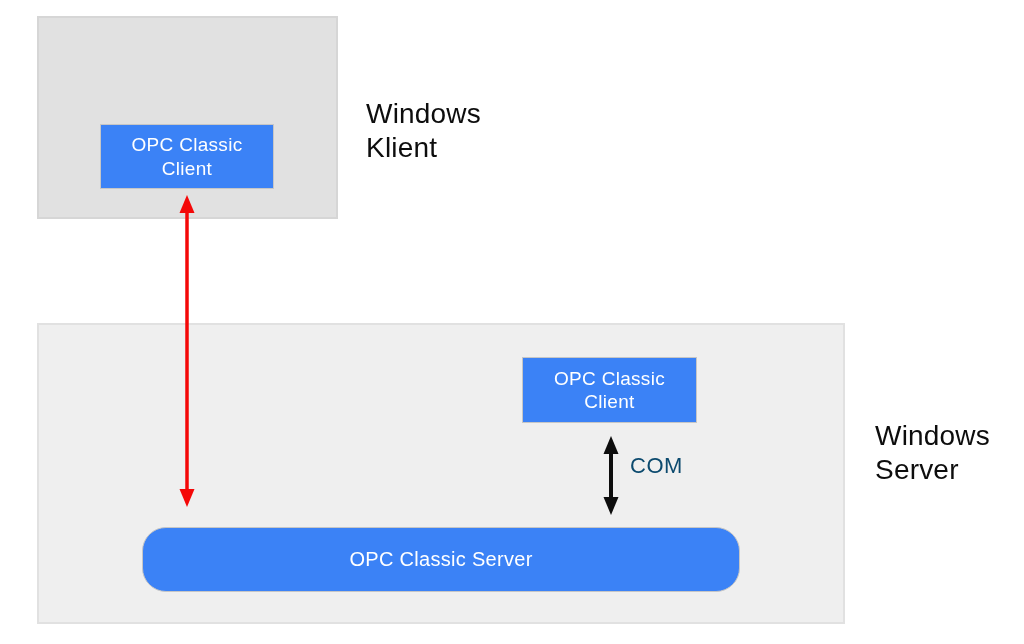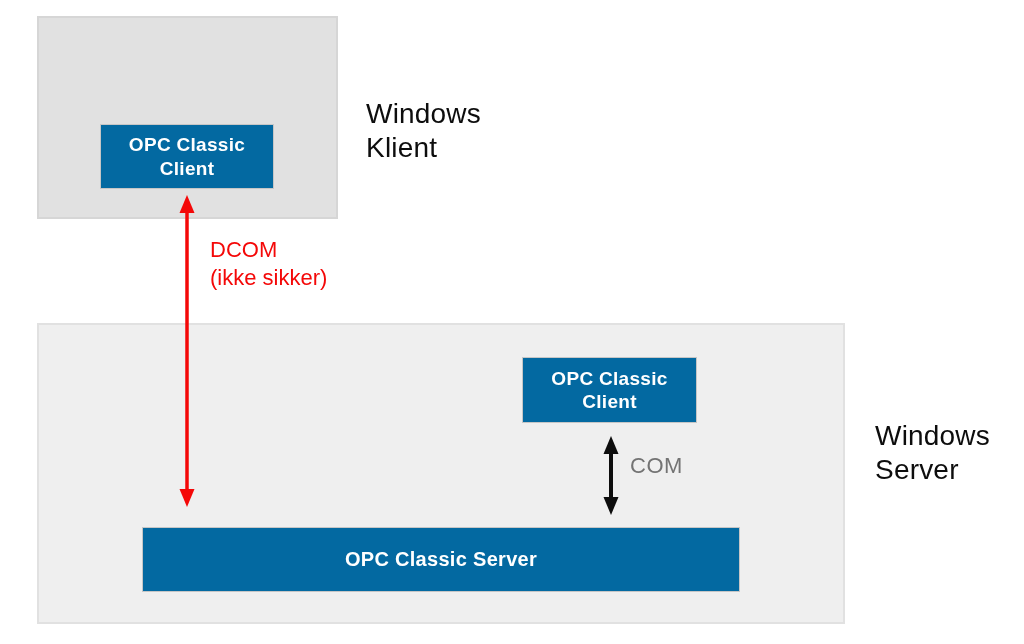--- a/index.html
+++ b/index.html
@@ -27,46 +27,46 @@
   }
   .zone-bottom {
     left: 37px; top: 323px;
     width: 808px; height: 301px;
     background: #efefef;
     border: 2px solid #e1e1e1;
   }
   .node {
     position: absolute;
     box-sizing: border-box;
-    background: #0369a1;
+    background: #3b82f6;
     border: 1px solid #c6c6c6;
     color: #ffffff;
     display: flex;
     align-items: center;
     justify-content: center;
     text-align: center;
     white-space: pre-line;
     line-height: 1.22;
     letter-spacing: 0.3px;
-    font-weight: bold;
   }
   .node-top-client {
     left: 100px; top: 124px;
     width: 174px; height: 65px;
     font-size: 19px;
   }
   .node-inner-client {
     left: 522px; top: 357px;
     width: 175px; height: 66px;
     font-size: 19px;
   }
   .node-server {
     left: 142px; top: 527px;
     width: 598px; height: 65px;
     font-size: 20px;
+    border-radius: 24px;
   }
   .zone-label {
     position: absolute;
     color: #0d0d0d;
     font-size: 28px;
     line-height: 1.22;
     white-space: pre-line;
     letter-spacing: 0.2px;
   }
   .zone-label-top { left: 366px; top: 97px; }
@@ -77,21 +77,21 @@
     line-height: 1.25;
   }
   .conn-label-dcom {
     left: 210px; top: 236px;
     font-size: 22px;
     color: #f40808;
   }
   .conn-label-com {
     left: 630px; top: 452px;
     font-size: 22px;
-    color: #737373;
+    color: #0c4a6e;
     letter-spacing: 0.5px;
   }
   #arrow-overlay {
     position: absolute;
     left: 0; top: 0;
     pointer-events: none;
   }
 </style>
 </head>
 <body>
@@ -109,22 +109,20 @@
 Client</div>
 
   <div class="node node-server">OPC Classic Server</div>
 
   <div class="zone-label zone-label-top">Windows
 Klient</div>
 
   <div class="zone-label zone-label-bottom">Windows
 Server</div>
 
-  <div class="conn-label conn-label-dcom">DCOM
-(ikke sikker)</div>
 
   <div class="conn-label conn-label-com">COM</div>
 
   <svg id="arrow-overlay" width="1024" height="644" viewBox="0 0 1024 644">
 
     <g>
       <line x1="187" y1="211" x2="187" y2="491" stroke-width="3.5" stroke="#f40808"></line>
       <polygon points="187,195 179.5,213 194.5,213" fill="#f40808"></polygon>
       <polygon points="187,507 179.5,489 194.5,489" fill="#f40808"></polygon>
     </g>

